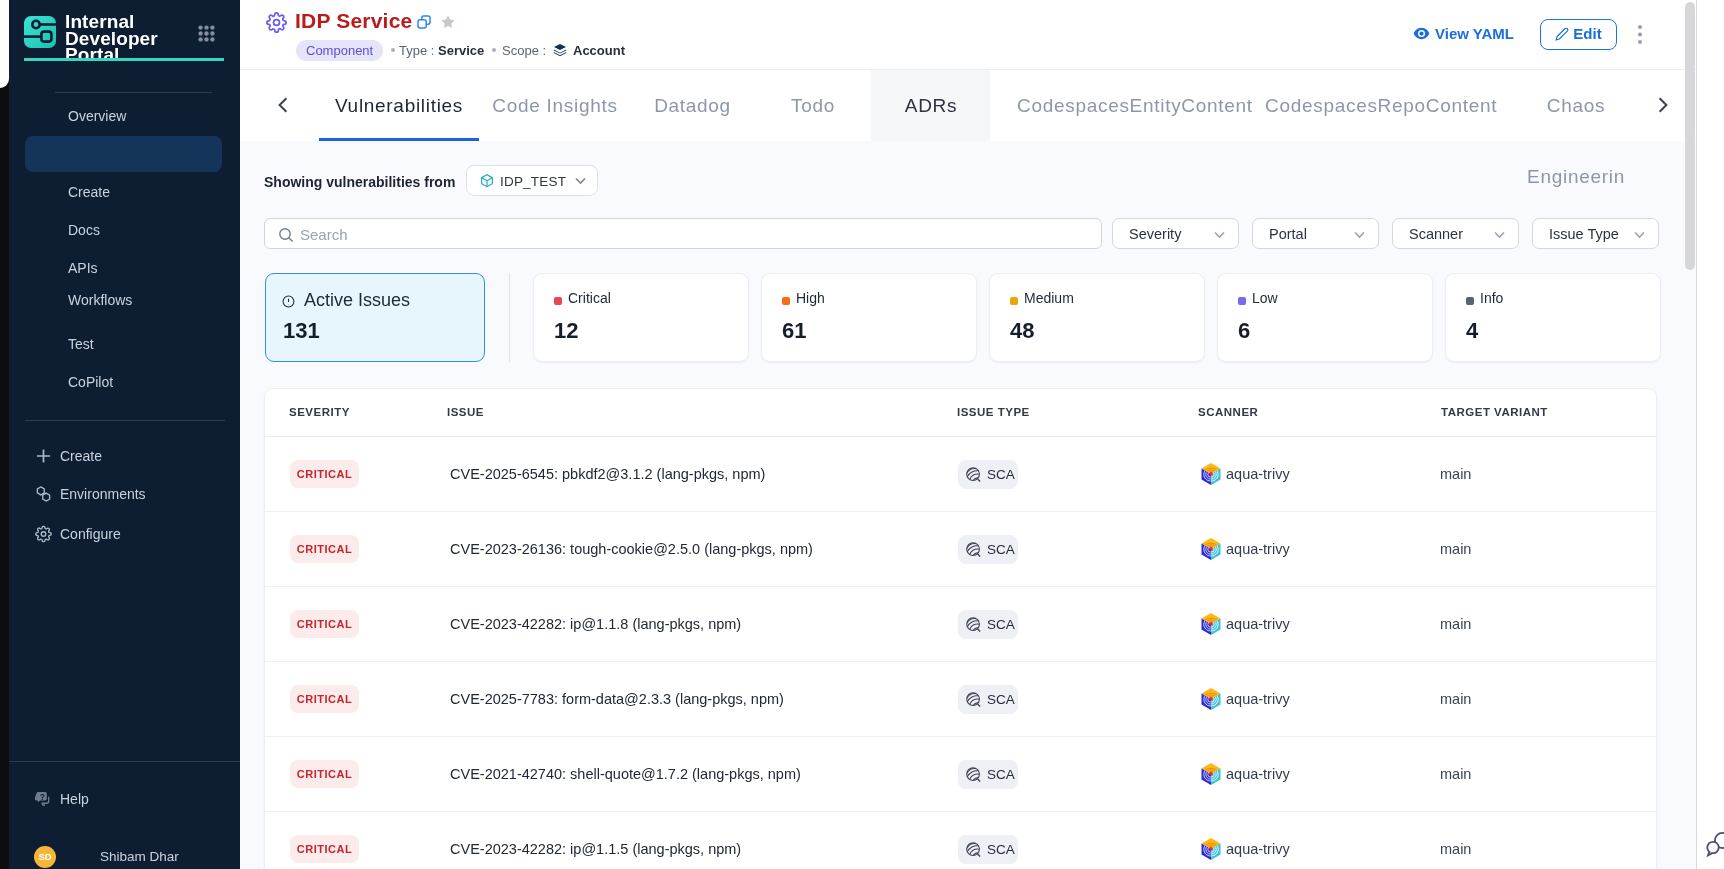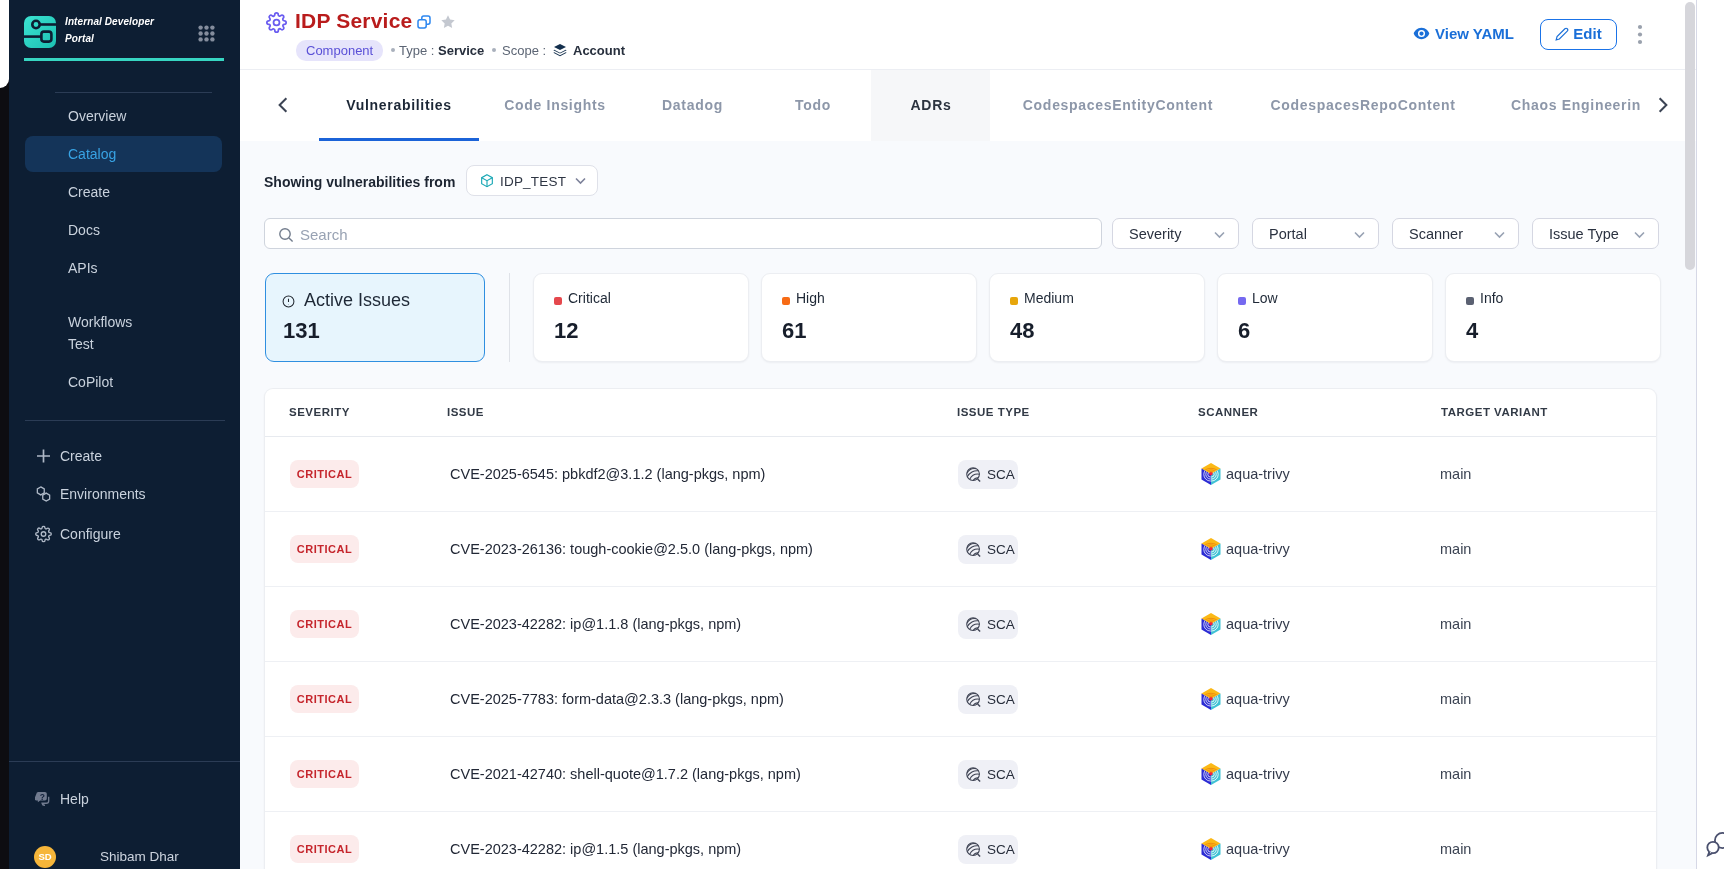--- a/index.html
+++ b/index.html
@@ -8,21 +8,21 @@
 .abs { position:absolute; }
 
 
 #lstrip { left:0; top:0; width:9px; height:869px; background:#0d0d11; }
 #lstrip-white { left:0; top:0; width:9px; height:88px; background:#fff; border-bottom-right-radius:14px; }
 
 
 #sidebar { left:9px; top:0; width:231px; height:869px; background:#0d1e33; color:#c9d2dd; }
 #logo-sq { left:15px; top:16px; width:32px; height:32px; border-radius:7px;
   background:linear-gradient(135deg,#3ce3d2 0%,#1cc0b2 100%); }
-#logo-text { left:56px; top:14px; width:125px; font-size:10px; font-weight:700; color:#fff; line-height:16.5px; letter-spacing:0.1px;font-style:italic;}
+#logo-text { left:56px; top:14px; width:125px; font-size:19px; font-weight:700; color:#fff; line-height:16.5px; letter-spacing:0.1px;}
 #grid-icon { left:189px; top:25px; }
 #teal-line { left:15px; top:58px; width:200px; height:3px; background:#37d6c2; }
 .sep1 { left:46px; top:92px; width:157px; height:1px; background:#2b3c55; }
 .menu-item { left:0; width:212px; height:38px; line-height:38px; font-size:14px; color:#c9d2dd; padding-left:59px; }
 .menu-active { left:16px; width:197px; height:36px; border-radius:8px; background:#143459; }
 .smenu { left:0; width:231px; height:38px; font-size:14px; color:#c9d2dd; }
 .smenu .ic { position:absolute; left:26px; top:50%; transform:translateY(-50%); width:17px; height:17px; }
 .smenu .tx { position:absolute; left:51px; top:50%; transform:translateY(-50%); }
 .sep2 { left:0px; top:761px; width:231px; height:1px; background:#2b3c55; }
 #avatar { left:25px; top:846px; width:22px; height:22px; border-radius:50%; background:#f6b63a;
@@ -37,21 +37,21 @@
   font-size:13px; line-height:21px; border-radius:10px; font-weight:500;}
 .hdr2 { top:43px; font-size:13px; color:#5c6574; }
 .hdr2 b { color:#272f3d; font-weight:700; }
 .hdot { top:48px; width:4px; height:4px; border-radius:50%; background:#a9b0bc; }
 #viewyaml { left:1435px; top:25px; font-size:15px; font-weight:700; color:#1a6fd8; }
 #edit-btn { left:1540px; top:19px; width:77px; height:31px; border:1.5px solid #1a73e8; border-radius:8px;
   background:#fff; color:#1a6fd8; font-size:15px; font-weight:700; text-align:center; line-height:28px; }
 
 
 #tabs { left:240px; top:70px; width:1456px; height:71px; background:#fff; }
-.tab { top:70px; height:71px; line-height:71px; font-size:14px; font-weight:700; color:#8d97a9; letter-spacing:0.7px; text-align:center;}
+.tab { top:70px; height:71px; line-height:71px; font-size:19px; font-weight:400; color:#8d97a9; letter-spacing:0.7px; text-align:center;}
 #tab-active { color:#1c2736; }
 #tab-underline { left:319px; top:138px; width:160px; height:3px; background:#1b63d8; }
 #tab-adrs-bg { left:871px; top:70px; width:119px; height:71px; background:#f6f7f9; }
 
 
 #showing { left:264px; top:174px; font-size:14px; font-weight:700; color:#1c2431; }
 #src-dd { left:466px; top:165px; width:132px; height:31px; background:#fff; border:1px solid #dfe1e9; border-radius:8px; }
 #src-dd span { position:absolute; left:33px; top:7.5px; font-size:13.5px; font-weight:400; color:#2e3543; letter-spacing:0.2px;}
 #searchbox { left:264px; top:218px; width:838px; height:31px; background:#fff; border:1px solid #cfd4dd; border-radius:6px; }
 #searchbox span { position:absolute; left:35px; top:7px; font-size:15px; color:#98a2b3; }
@@ -114,25 +114,24 @@
         <circle cx="14.4" cy="8.5" r="2.2"></circle>
       <circle cx="2.6" cy="14.4" r="2.2"></circle>
         <circle cx="8.5" cy="14.4" r="2.2"></circle>
         <circle cx="14.4" cy="14.4" r="2.2"></circle>
     </svg>
   </div>
   <div class="abs" id="teal-line"></div>
   <div class="abs sep1"></div>
   <div class="abs menu-item" style="top:97px;">Overview</div>
   <div class="abs menu-active" style="top:136px;"></div>
-  <div class="abs menu-item" style="top:135px;"><span style="color:#38a3e4;">Catalog</span></div>
   <div class="abs menu-item" style="top:173px;">Create</div>
   <div class="abs menu-item" style="top:211px;">Docs</div>
   <div class="abs menu-item" style="top:249px;">APIs</div>
-  <div class="abs menu-item" style="top:303px;">Workflows</div>
+  <div class="abs menu-item" style="top:281px;">Workflows</div>
   <div class="abs menu-item" style="top:325px;">Test</div>
   <div class="abs menu-item" style="top:363px;">CoPilot</div>
 
   <div class="abs" style="left:16px; top:420px; width:200px; height:1px; background:#2b3c55;"></div>
   <div class="abs smenu" style="top:437px;">
     <svg class="ic" viewBox="0 0 17 17">
         <path d="M8.5 2v13M2 8.5h13" stroke="#aeb8c6" stroke-width="1.7" fill="none"></path>
       </svg>
     <span class="tx">Create</span>
   </div>

